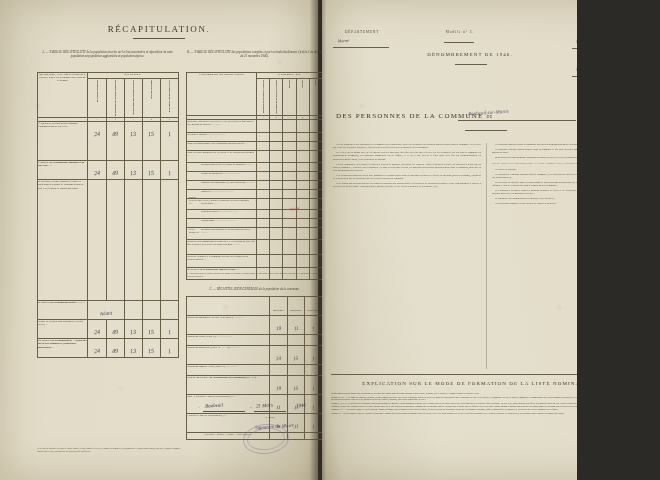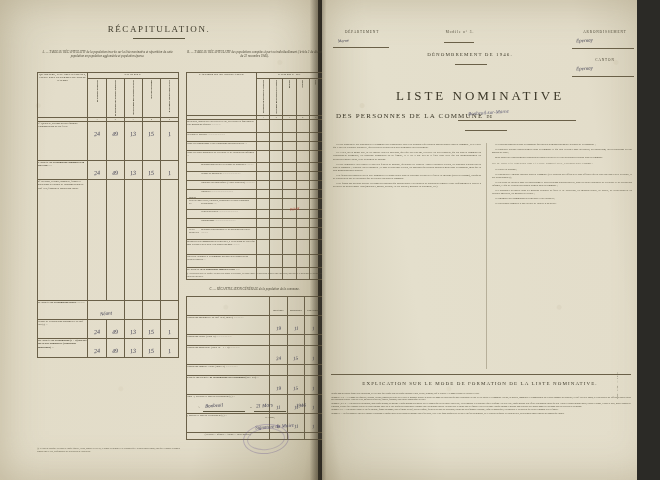--- a/index.html
+++ b/index.html
@@ -1,17 +1,17 @@
 <!DOCTYPE html>
 <html><head>
 <meta charset="utf-8">
 <style>
   html,body{margin:0;padding:0;background:#2b2a26;}
   body{font-family:"Liberation Serif",serif;}
-  #page{position:relative;width:637px;height:480px;overflow:hidden;background:#1f1e1b;}
+  #page{position:relative;width:577px;height:480px;overflow:hidden;background:#1f1e1b;}
 
   
   .sheet{position:absolute;top:0;height:480px;
      background:#ded8c4;
      box-shadow:inset 0 0 40px rgba(150,135,100,.45);}
   #left-sheet{left:0;width:318px;
      background:linear-gradient(100deg,#d8d2bd 0%,#e2dcc8 18%,#e3ddca 68%,#cbc4ac 96%,#b5ad96 100%);}
   #right-sheet{left:322px;width:334px;
      background:linear-gradient(80deg,#bdb69f 0%,#d6d0bb 5%,#e4dfcc 30%,#e3ddca 80%,#d2cbb5 100%);}
   #gutter{position:absolute;left:310px;top:0;width:16px;height:480px;
@@ -451,21 +451,20 @@
   <div class="hwtext sm" style="left:576px;top:38px;">Épernay</div>
   <div class="hdr-line" style="left:572px;top:48px;width:62px;"></div>
 
   <div class="hdr-small" style="left:560px;width:90px;top:58px;">CANTON</div>
   <div class="hwtext sm" style="left:576px;top:66px;">Épernay</div>
   <div class="hdr-line" style="left:572px;top:76px;width:62px;"></div>
 
   <div id="denom">DÉNOMBREMENT DE 1946.</div>
   <div class="hdr-line" style="left:455px;top:64px;width:32px;"></div>
 
-  <div id="liste-nom">LISTE NOMINATIVE</div>
 
   <div id="des-hab">
     <span>DES PERSONNES DE LA COMMUNE</span>
     <span style="font-size:4px;letter-spacing:.4px;">DE</span>
   </div>
   <div class="hwtext sm" style="left:468px;top:110px;color:#5b5a74;">Bonbeuil-sur-Marne</div>
   <div class="hdr-line" style="left:458px;top:120px;width:118px;"></div>
   <div class="hdr-line" style="left:465px;top:130px;width:42px;"></div>
 
   <div class="bodycol" style="left:333px;top:143px;width:148px;">

